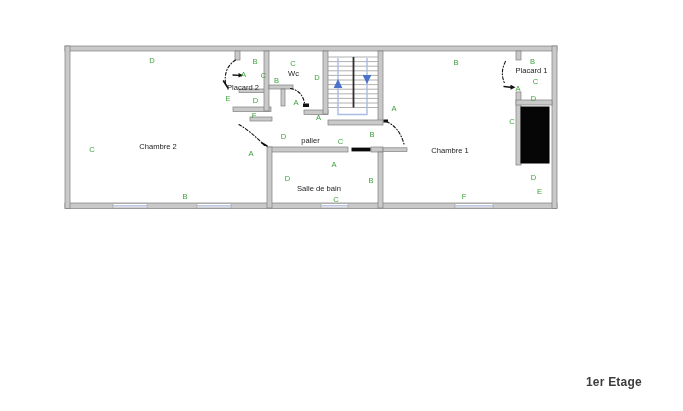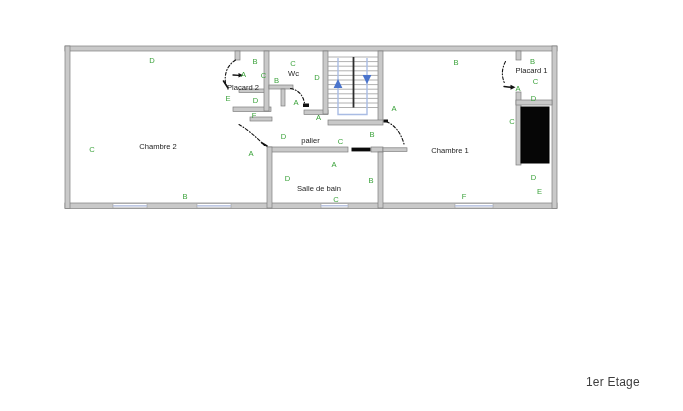--- a/index.html
+++ b/index.html
@@ -2,21 +2,21 @@
 <html><head>
 <meta charset="utf-8">
 <style>
   html,body{margin:0;padding:0;background:#ffffff;}
   .canvas{position:relative;width:683px;height:411px;background:#ffffff;
           font-family:"Liberation Sans", sans-serif;overflow:hidden;}
   svg text{font-family:"Liberation Sans", sans-serif;}
   .wall-label{font-size:7.6px;text-anchor:middle;}
   .room-label{font-size:7.6px;text-anchor:middle;}
   .floor-title{position:absolute;left:586px;top:375px;font-size:12px;
-               font-weight:400;color:#3d3d3d;letter-spacing:.2px;}
+               font-weight:700;color:#3d3d3d;letter-spacing:.2px;}
   .wall{stroke-width:.7;}
 </style>
 </head>
 <body>
 
 <div class="canvas">
   <svg id="plan" width="683" height="411" viewBox="0 0 683 411">
 
     <g id="walls" fill="#c9c9c9" stroke="#7e7e7e">
       <rect class="wall" x="65" y="46" width="492" height="5"></rect>

